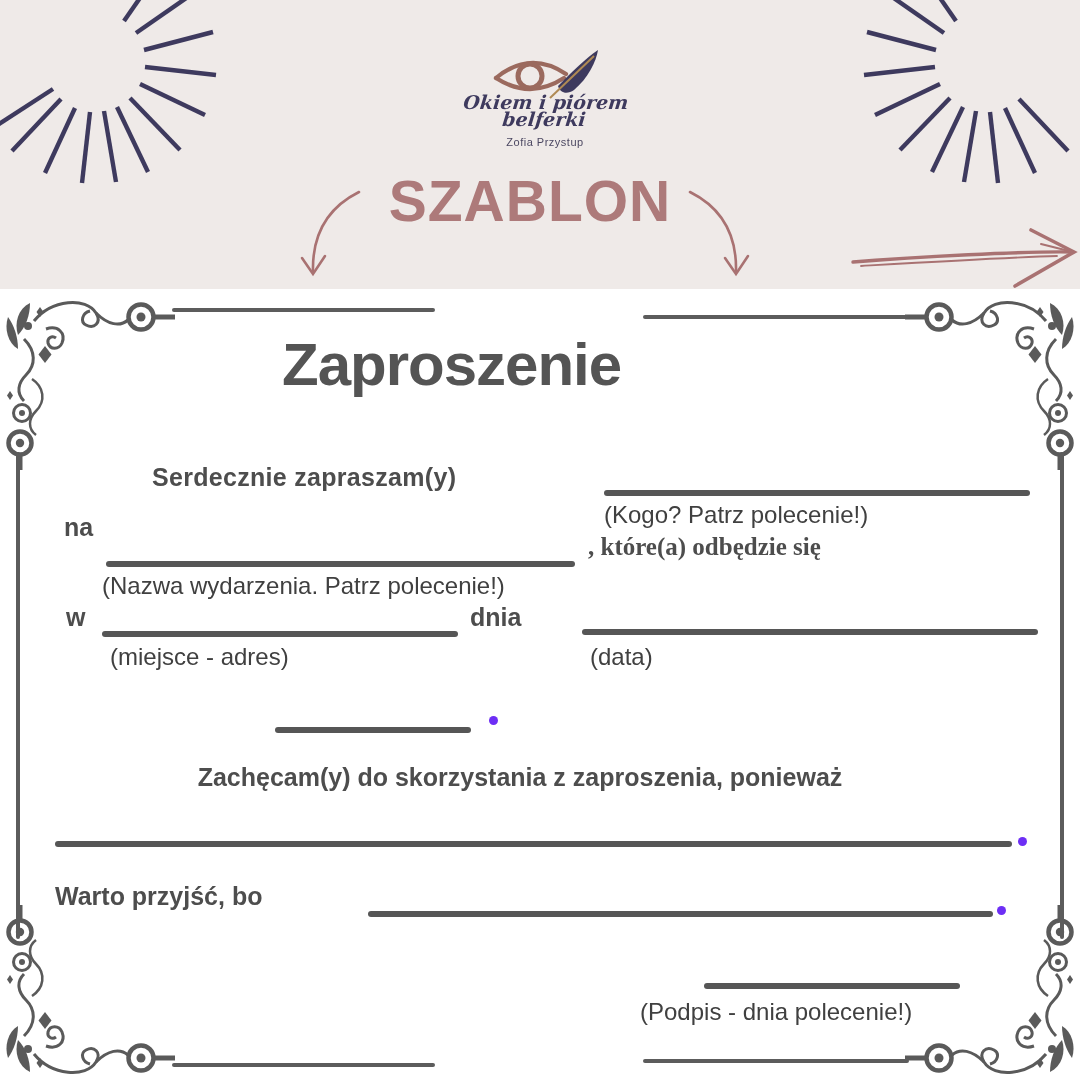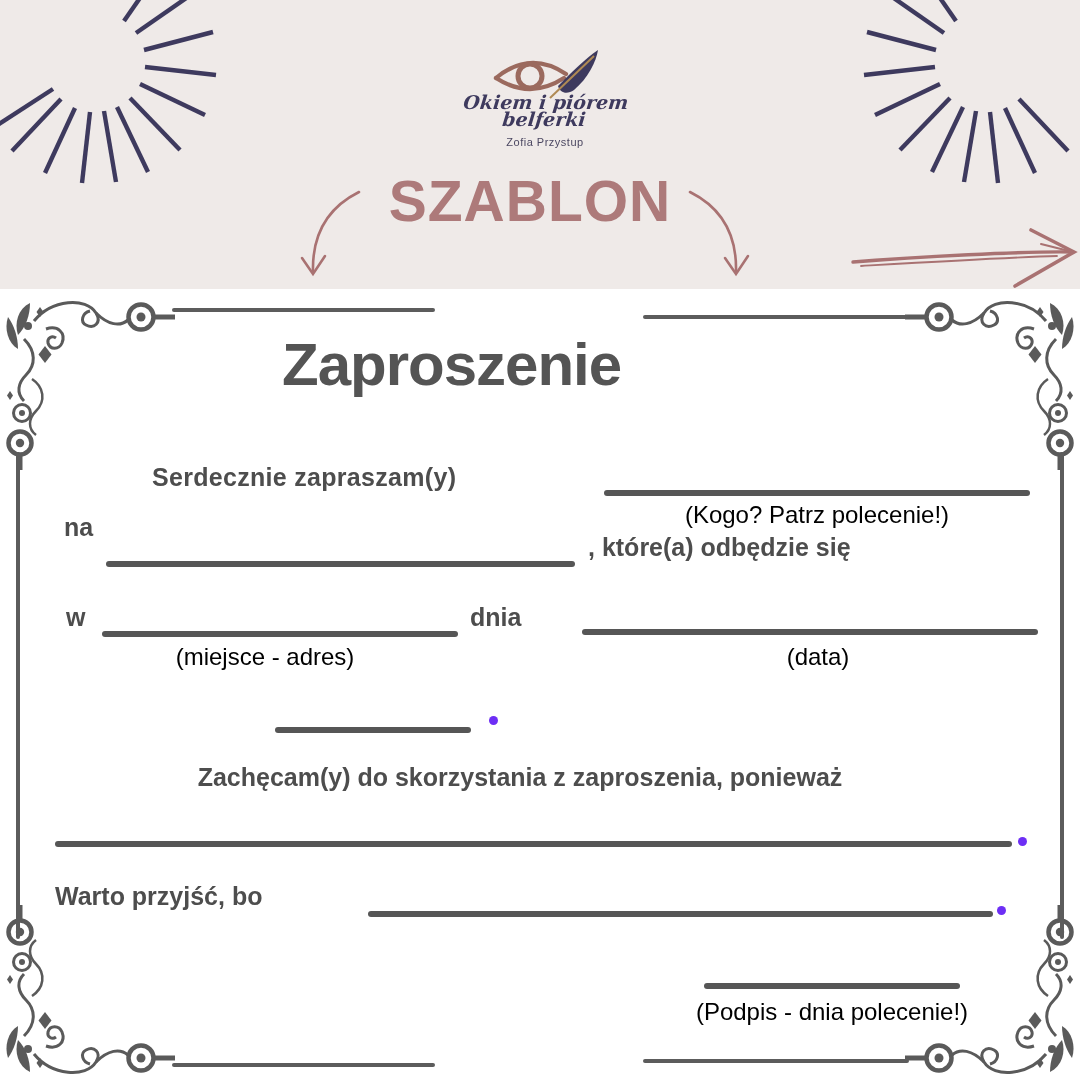--- a/index.html
+++ b/index.html
@@ -27,21 +27,21 @@
   .corner.tl{left:0;top:295px;}
   .corner.tr{right:0;top:295px;transform:scaleX(-1);}
   .corner.bl{left:0;top:905px;transform:scaleY(-1);}
   .corner.br{right:0;top:905px;transform:scale(-1,-1);}
   .bline{position:absolute;background:#5c5c5c;border-radius:2px;}
 
   .card-title{position:absolute;left:282px;top:330px;width:500px;text-align:left;
               font-size:60px;font-weight:800;letter-spacing:-1px;color:#545454;}
 
   .lbl{position:absolute;font-weight:bold;color:#4d4d4d;font-size:25px;white-space:nowrap;}
-  .hint{position:absolute;color:#000000;font-size:24px;text-align:center;white-space:nowrap;}
+  .hint{position:absolute;color:#404040;font-size:24px;text-align:left;white-space:nowrap;}
   .blank{position:absolute;height:6px;background:#565656;border-radius:3px;}
   .dot{position:absolute;width:9px;height:9px;border-radius:50%;background:#6d2ef5;}
 </style>
 </head>
 <body>
 
 <div id="page">
 
   <div class="header-band">
 
@@ -170,27 +170,28 @@
   <div class="bline" style="left:643px;top:1059px;width:266px;height:3.5px;"></div>
 
   <div class="card-title">Zaproszenie</div>
 
   <div class="lbl" style="left:152px;top:463px;letter-spacing:.3px;">Serdecznie zapraszam(y)</div>
   <div class="blank" style="left:604px;top:490px;width:426px;"></div>
   <div class="hint" style="left:604px;top:501px;width:426px;">(Kogo? Patrz polecenie!)</div>
 
   <div class="lbl" style="left:64px;top:513px;">na</div>
   <div class="blank" style="left:106px;top:561px;width:469px;"></div>
-  <div class="lbl" style="left:588px;top:533px;">, które(a) odbędzie się</div>
+  <div class="lbl" style="left:588px;top:533px;font-family:Liberation Serif, serif;">, które(a) odbędzie się</div>
+  <div class="hint" style="left:102px;top:572px;width:470px;">(Nazwa wydarzenia. Patrz polecenie!)</div>
 
   <div class="lbl" style="left:66px;top:603px;">w</div>
   <div class="blank" style="left:102px;top:631px;width:356px;"></div>
   <div class="lbl" style="left:470px;top:603px;">dnia</div>
   <div class="blank" style="left:582px;top:629px;width:456px;"></div>
-  <div class="hint" style="left:87px;top:643px;width:356px;">(miejsce - adres)</div>
+  <div class="hint" style="left:110px;top:643px;width:356px;">(miejsce - adres)</div>
   <div class="hint" style="left:590px;top:643px;width:456px;">(data)</div>
 
   <div class="blank" style="left:275px;top:727px;width:196px;"></div>
   <div class="dot" style="left:489px;top:716px;"></div>
 
   <div class="lbl" style="left:0;top:763px;width:1040px;text-align:center;">Zachęcam(y) do skorzystania z zaproszenia, ponieważ</div>
 
   <div class="blank" style="left:55px;top:841px;width:957px;"></div>
   <div class="dot" style="left:1018px;top:837px;"></div>
 

